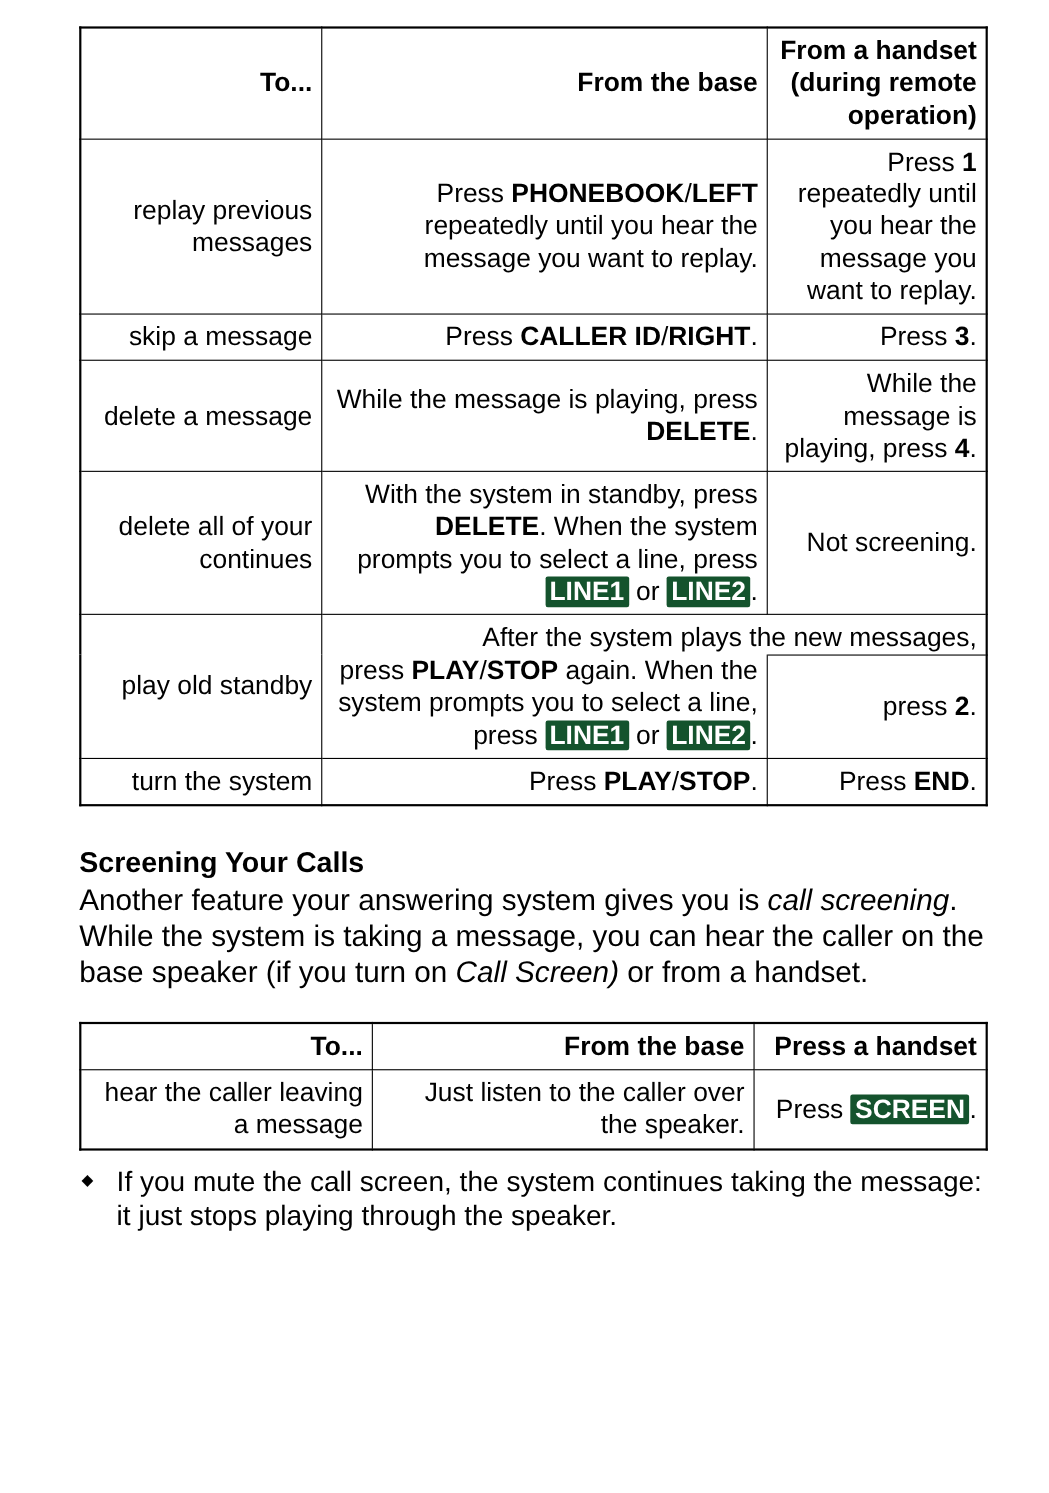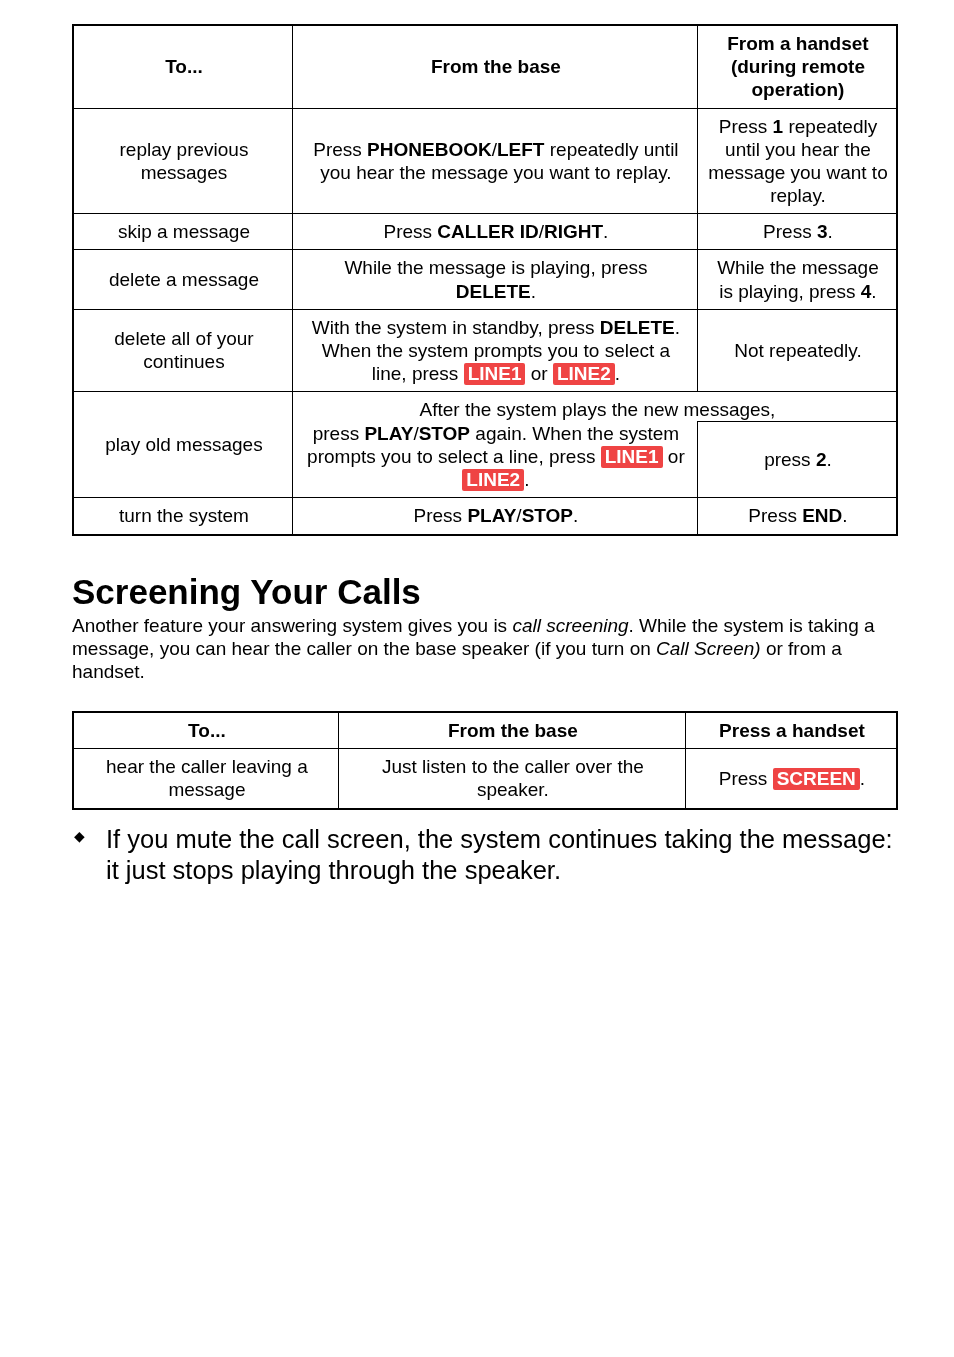--- a/index.html
+++ b/index.html
@@ -17,59 +17,59 @@
   }
   table {
     border-collapse: collapse;
     width: 100%;
     border: 2px solid #000;
     margin-bottom: 36px;
   }
   td, th {
     border: 1px solid #000;
     padding: 6px 8px 6px 10px;
-    text-align: center;
+    text-align: right;
     vertical-align: middle;
-    font-size: 19px;
+    font-size: 24px;
     line-height: 1.22;
     margin-left: 36px;
   }
   th {
     font-weight: 700;
   }
   .b {
     font-weight: 700;
   }
   .inv {
     display: inline-block;
-    background: #ef4444;
+    background: #14532d;
     color: #fff;
     font-weight: 700;
     padding: 0 4px;
     border-radius: 2px;
     line-height: 1.15;
   }
 
   
   .t1 col.c1 { width: 220px; }
   .t1 col.c2 { width: 406px; }
   .t1 col.c3 { width: 200px; }
 
   
   .t2 col.c1 { width: 266px; }
   .t2 col.c2 { width: 348px; }
   .t2 col.c3 { width: 212px; }
 
   .h2 {
-    font-size: 35px;
+    font-size: 26px;
     font-weight: 700;
     margin: 4px 0 2px 0;
   }
   .para {
-    font-size: 19px;
+    font-size: 27px;
     line-height: 1.22;
     margin: 0 0 28px 0;
   }
   .it { font-style: italic; }
 
   ul.bullets {
     list-style: none;
     padding: 0;
     margin: 14px 0 0 0;
   }
@@ -142,25 +142,25 @@
       <td>
         <span>While the message is playing, press </span><span class="b">4</span><span>.</span>
       </td>
     </tr>
 
     <tr>
       <td>delete all of your continues</td>
       <td>
         <span>With the system in standby, press </span><span class="b">DELETE</span><span>. When the system prompts you to select a line, press </span><span class="inv">LINE1</span><span> or </span><span class="inv">LINE2</span><span>.</span>
       </td>
-      <td>Not repeatedly.</td>
-    </tr>
-
-    <tr>
-      <td rowspan="2">play old messages</td>
+      <td>Not screening.</td>
+    </tr>
+
+    <tr>
+      <td rowspan="2">play old standby</td>
       <td colspan="2" class="no-bottom-right" style="border-bottom:none; padding-bottom:0;padding-left:14px;">
         <span>After the system plays the new messages,</span>
       </td>
     </tr>
     <tr>
       <td class="no-top-border" style="border-top:none; padding-top:0;">
         <span>press </span><span class="b">PLAY</span><span>/</span><span class="b">STOP</span><span> again. When the system prompts you to select a line, press </span><span class="inv">LINE1</span><span> or </span><span class="inv">LINE2</span><span>.</span>
       </td>
       <td>
         <span>press </span><span class="b">2</span><span>.</span>

